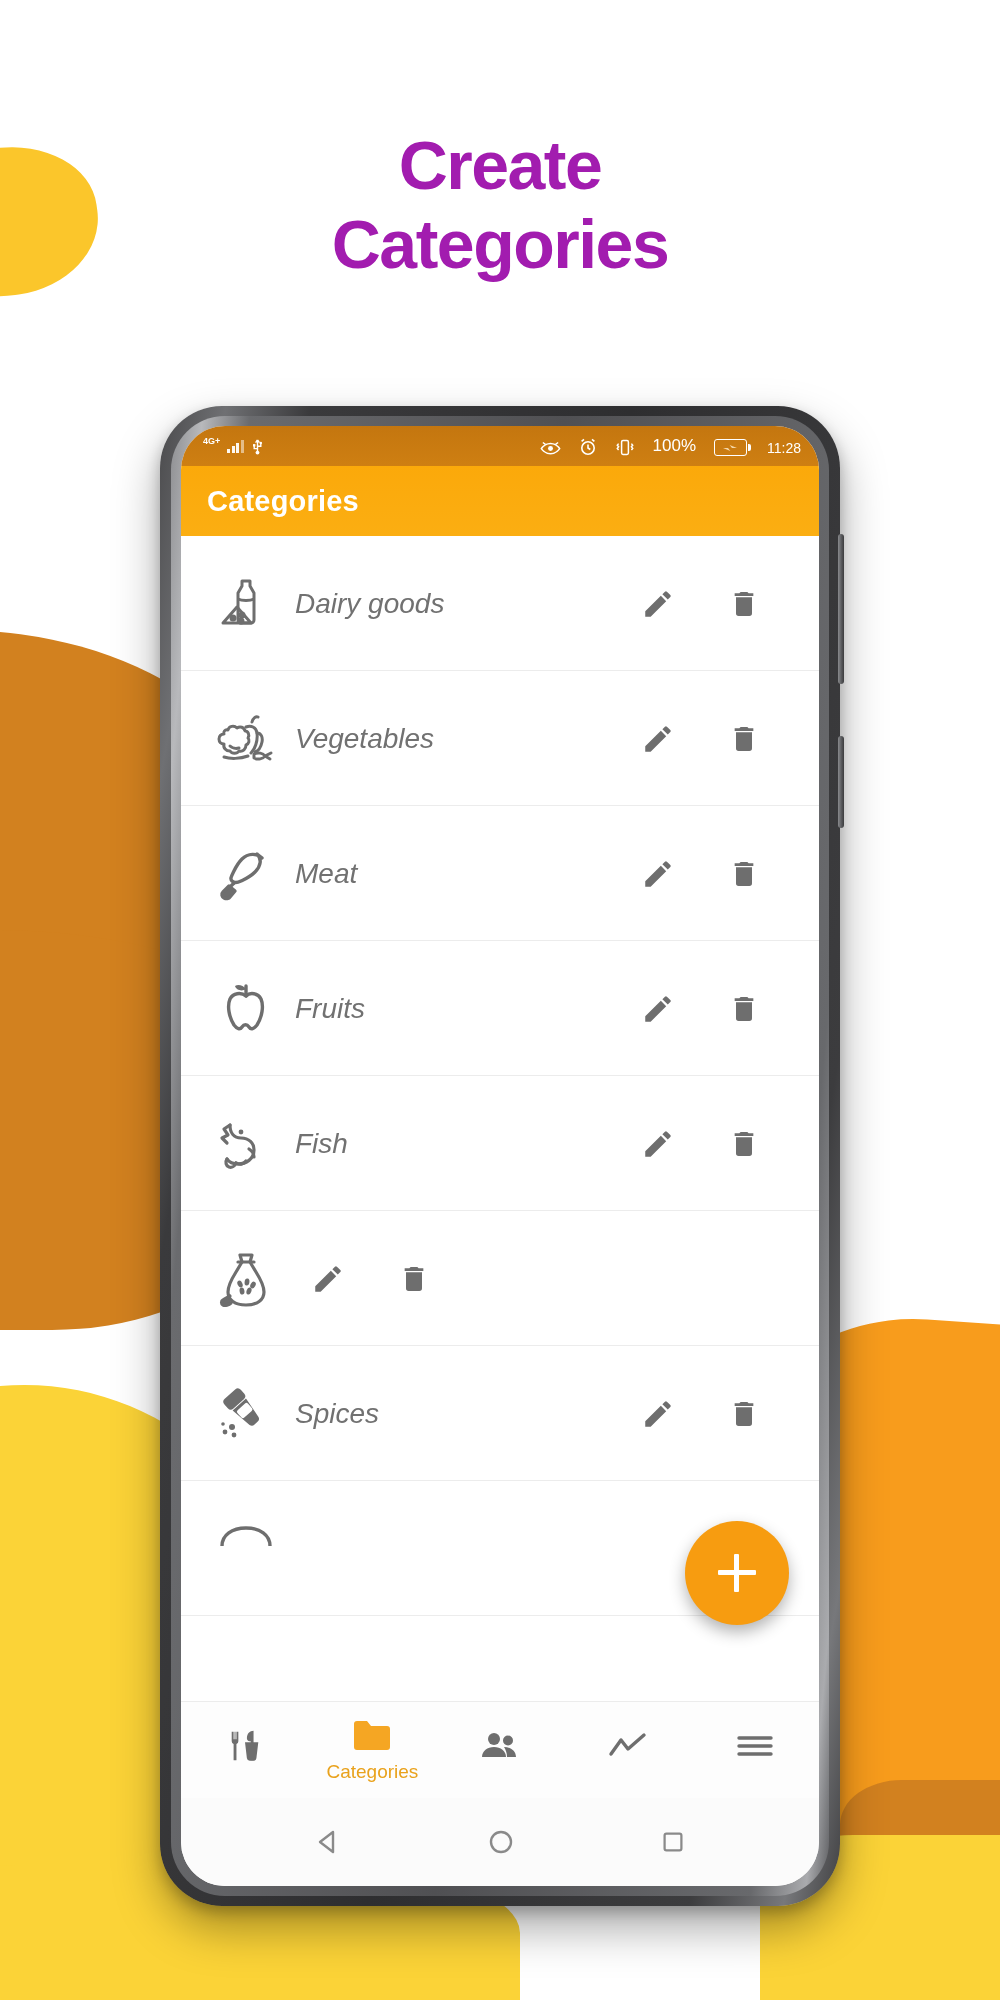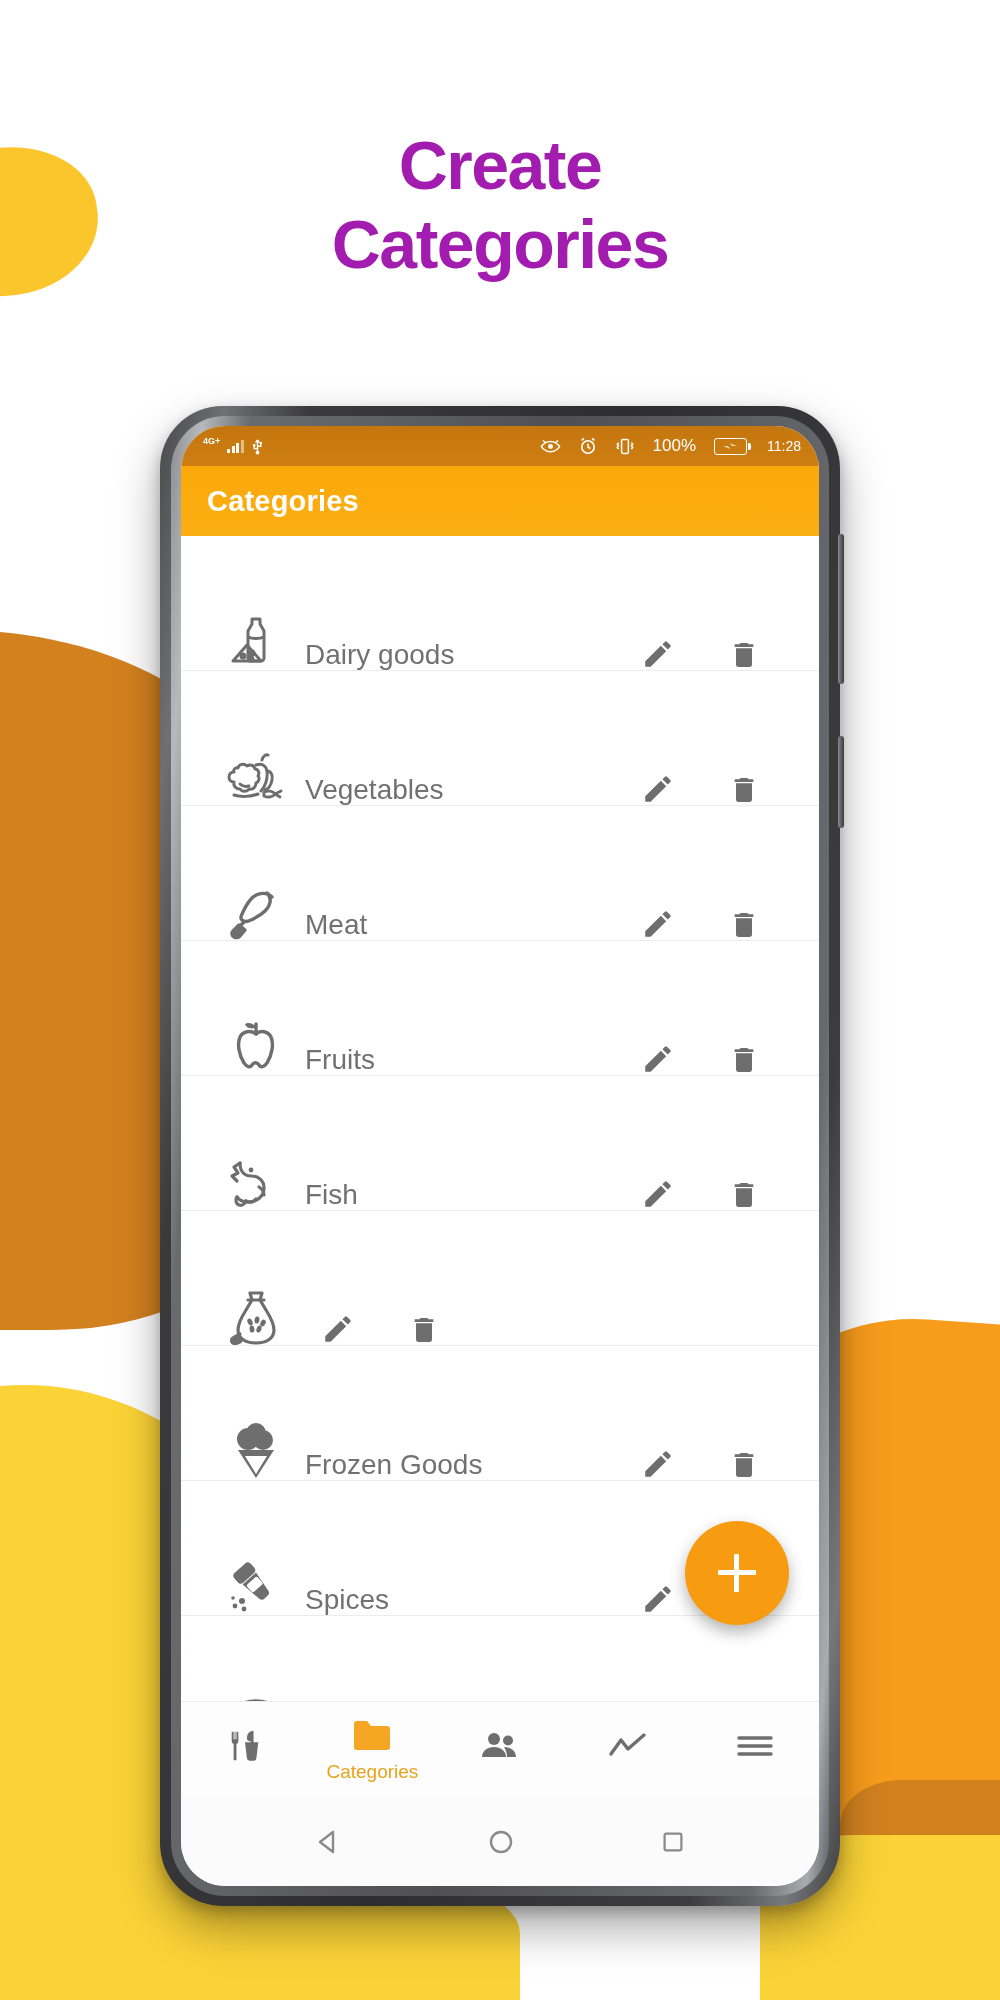--- a/index.html
+++ b/index.html
@@ -89,21 +89,21 @@
 
   
   .statusbar{
     height:40px;flex:0 0 40px;
     background:linear-gradient(180deg,#C4760F 0%,#CE7F12 100%);
     display:flex;align-items:center;
     padding:0 18px 0 22px;color:#fff;
     font-size:17px;
   }
   .sb-left{display:flex;align-items:center;gap:7px;}
-  .sb-right{margin-left:auto;display:flex;align-items:center;gap:18px;font-size:17px;}
+  .sb-right{margin-left:auto;display:flex;align-items:flex-end;gap:18px;font-size:17px;}
   .sb-ico{display:inline-flex;align-items:center;}
   .net-label{font-size:9px;font-weight:bold;position:relative;top:-5px;}
   .bars{display:inline-flex;align-items:flex-end;gap:1.5px;height:13px;}
   .bars i{display:block;width:3px;background:#fff;opacity:.95;}
   .bars i:nth-child(1){height:4px;}
   .bars i:nth-child(2){height:7px;}
   .bars i:nth-child(3){height:10px;}
   .bars i:nth-child(4){height:13px;opacity:.5;}
   .battery{
     width:31px;height:15px;border:1.8px solid #fff;border-radius:3px;
@@ -118,22 +118,22 @@
     background:linear-gradient(180deg,#FBA90A 0%,#FBAE12 100%);
     display:flex;align-items:center;padding:0 26px;
   }
   .appbar-title{color:#fff;font-size:29px;font-weight:bold;letter-spacing:.2px;}
 
   
   .list{
     flex:1 1 auto;background:#fff;overflow:hidden;position:relative;
   }
   .row{
-    height:135px;display:flex;align-items:flex-end;
-    padding:0 32px 0 36px;position:relative;
+    height:135px;display:flex;align-items:center;
+    padding:0 32px 0 26px;position:relative;font-style:italic;
   }
   .row:after{
     content:"";position:absolute;left:0;right:0;bottom:0;height:1px;background:#ececec;
   }
   .row-icon{
     width:78px;flex:0 0 78px;display:flex;align-items:center;justify-content:center;
     color:#6e6e6e;
   }
   .row-label{
     flex:1 1 auto;color:#717171;font-size:28px;padding-left:10px;
@@ -397,42 +397,20 @@
               <path d="M3 17.2V21h3.8L17.8 10 14 6.2 3 17.2zM20.7 7.1a1 1 0 0 0 0-1.4l-2.4-2.4a1 1 0 0 0-1.4 0l-1.8 1.8L18.9 8.9l1.8-1.8z"></path>
             </svg>
         </div>
         <div class="row-act">
           <svg width="32" height="32" viewBox="0 0 24 24" fill="#6e6e6e">
               <path d="M6 19a2 2 0 0 0 2 2h8a2 2 0 0 0 2-2V7H6v12zM19 4h-3.5l-1-1h-5l-1 1H5v2h14V4z"></path>
             </svg>
         </div>
       </div>
 
-      <div class="row">
-        <div class="row-icon">
-          <svg width="54" height="58" viewBox="0 0 54 58" fill="#6e6e6e">
-            <circle cx="19" cy="16" r="11"></circle>
-            <circle cx="34" cy="17" r="10"></circle>
-            <circle cx="27" cy="10" r="10"></circle>
-            <path d="M9 27h36L27 55z"></path>
-            <path d="M16 33h22L27 51z" fill="#fff"></path>
-          </svg>
-        </div>
-        <div class="row-label">Frozen Goods</div>
-        <div class="row-act">
-          <svg width="34" height="34" viewBox="0 0 24 24" fill="#6e6e6e">
-              <path d="M3 17.2V21h3.8L17.8 10 14 6.2 3 17.2zM20.7 7.1a1 1 0 0 0 0-1.4l-2.4-2.4a1 1 0 0 0-1.4 0l-1.8 1.8L18.9 8.9l1.8-1.8z"></path>
-            </svg>
-        </div>
-        <div class="row-act">
-          <svg width="32" height="32" viewBox="0 0 24 24" fill="#6e6e6e">
-              <path d="M6 19a2 2 0 0 0 2 2h8a2 2 0 0 0 2-2V7H6v12zM19 4h-3.5l-1-1h-5l-1 1H5v2h14V4z"></path>
-            </svg>
-        </div>
-      </div>
 
       <div class="row">
         <div class="row-icon">
           <svg width="56" height="56" viewBox="0 0 56 56" fill="#6e6e6e">
             <g transform="rotate(-42 28 26)">
               <rect x="17" y="2" width="22" height="13" rx="4"></rect>
               <path d="M19 16h18l-3 22a4 4 0 0 1-4 3h-4a4 4 0 0 1-4-3z"></path>
               <rect x="21" y="19" width="14" height="10" rx="2" fill="#fff"></rect>
             </g>
             <circle cx="14" cy="41" r="3"></circle>

